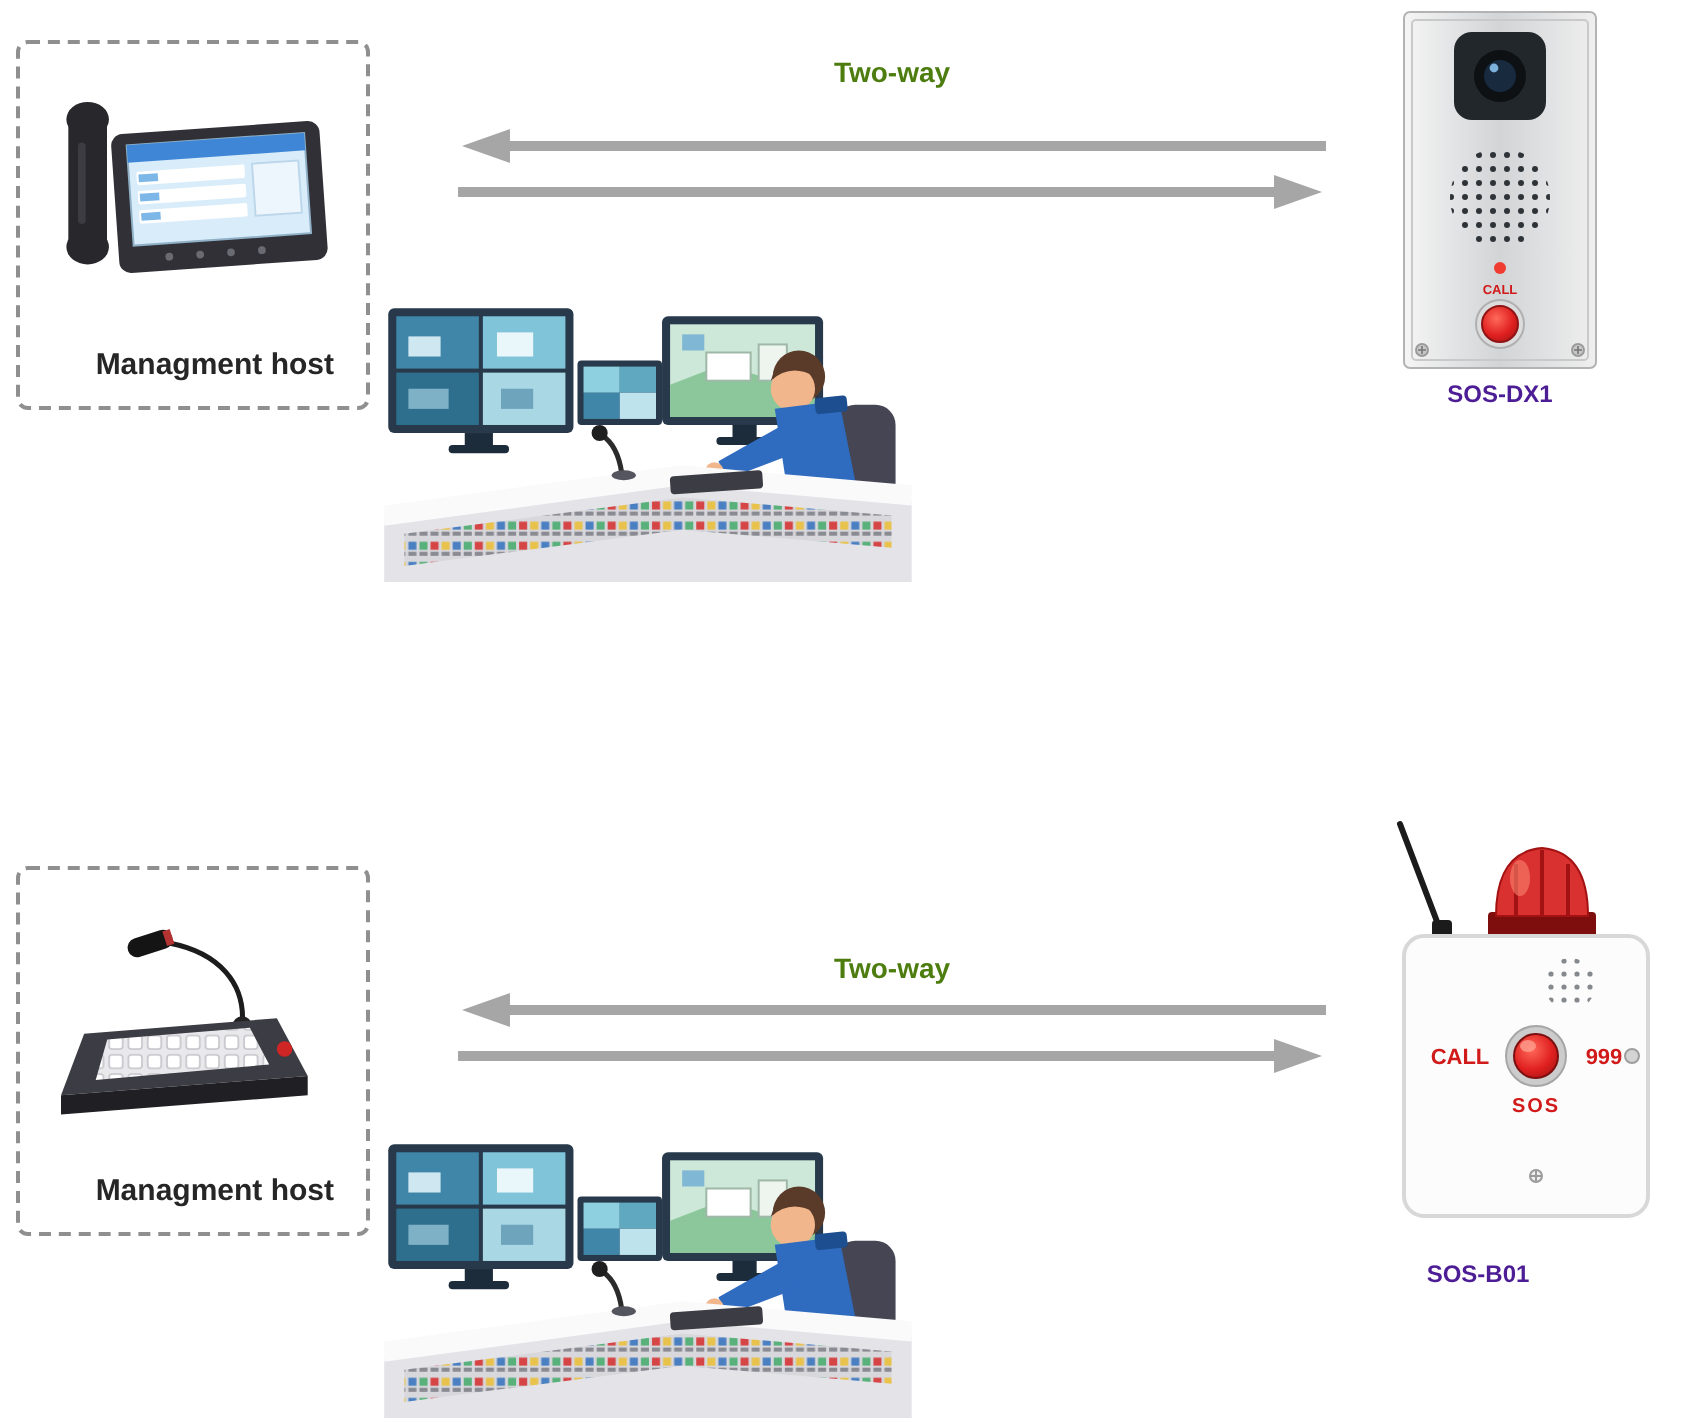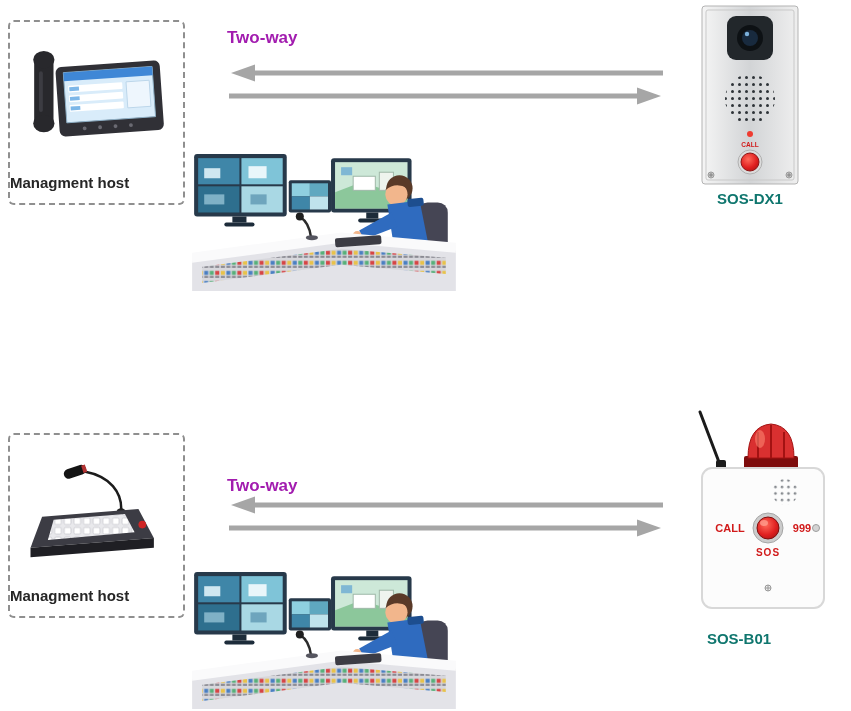--- a/index.html
+++ b/index.html
@@ -9,31 +9,31 @@
     position: relative; overflow: hidden;
     font-family: "Liberation Sans", sans-serif;
   }
   .dashed-box {
     position: absolute; width: 177px; height: 185px;
     border: 2px dashed #8f8f8f; border-radius: 6px; background: #fff;
   }
   .host-img { position: absolute; left: 50%; transform: translateX(-50%); top: 24px; }
   .host-label {
     position: absolute; left: 0; right: 16px; bottom: 12px;
-    text-align: left; font-weight: bold; font-size: 15px; color: #262626;
+    text-align: right; font-weight: bold; font-size: 15px; color: #262626;
   }
   .link-label {
-    position: absolute; width: 438px; text-align: left;
-    font-weight: bold; font-size: 17px; color: #a21caf;
+    position: absolute; width: 438px; text-align: center;
+    font-weight: bold; font-size: 14px; color: #4d7c0f;
   }
   .arrows { position: absolute; }
   .device { position: absolute; }
   .device-label {
     position: absolute; text-align: center;
-    font-weight: bold; font-size: 15px; color: #0f766e;
+    font-weight: bold; font-size: 12px; color: #4c1d95;
   }
   .operator { position: absolute; }
   .red-label { fill: #d11a1a; font-weight: bold; font-size: 11px; text-anchor: middle; font-family: "Liberation Sans", sans-serif; }
   .tiny-red { fill: #d11a1a; font-weight: bold; font-size: 6.5px; text-anchor: middle; font-family: "Liberation Sans", sans-serif; }
   .sos-text { font-size: 10px; letter-spacing: 1px; }
   .defs-svg { position: absolute; width: 0; height: 0; }
 </style>
 </head>
 <body>
 

